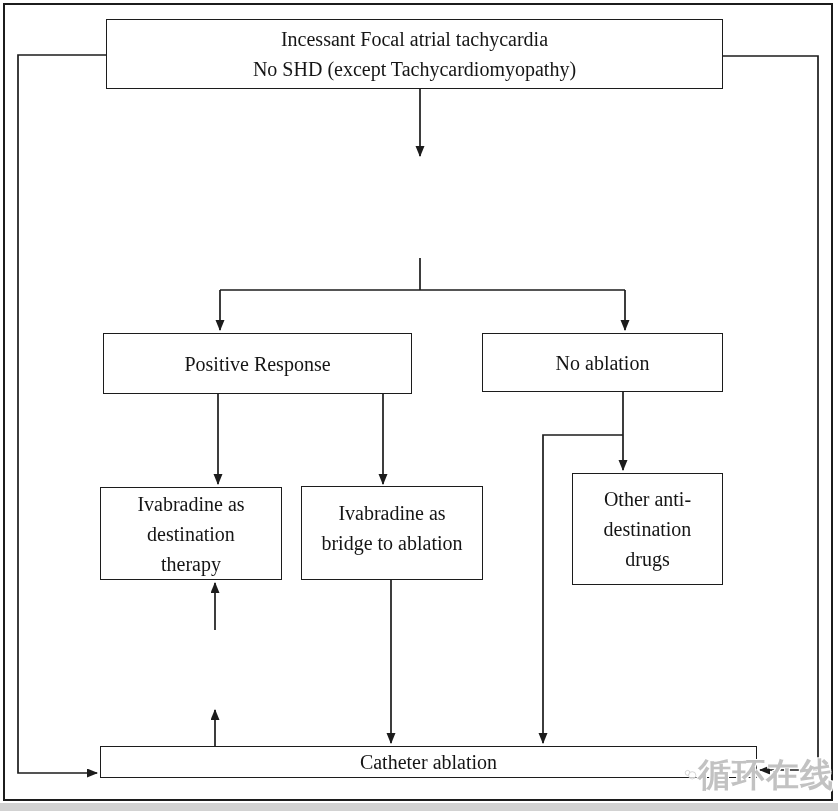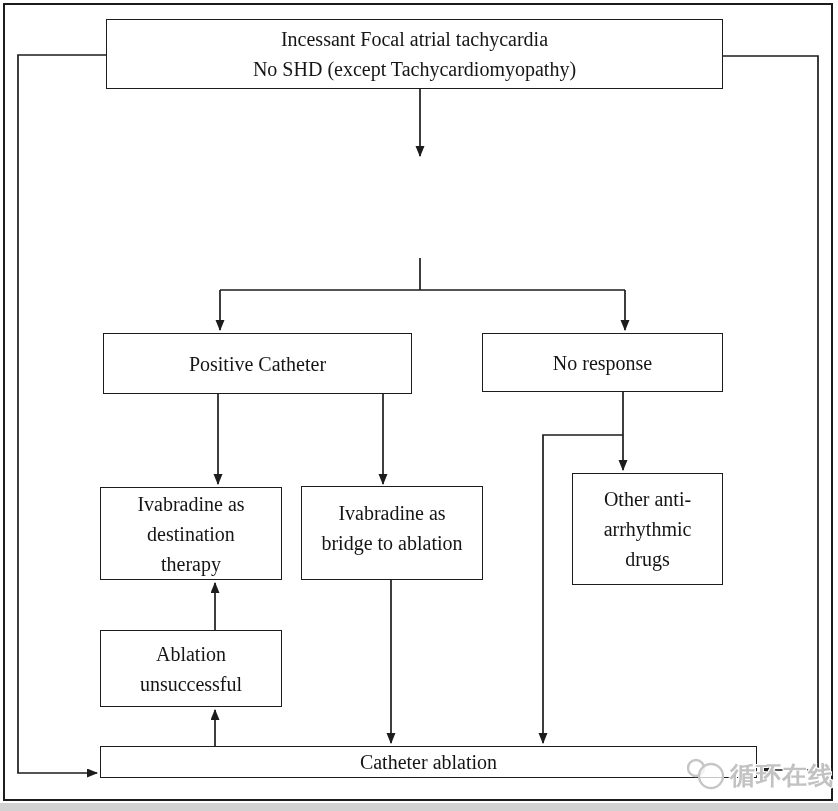--- a/index.html
+++ b/index.html
@@ -55,21 +55,21 @@
     left: 684px;
     top: 750px;
     width: 150px;
     height: 50px;
     display: flex;
     align-items: center;
     z-index: 5;
   }
   .watermark-text {
     font-family: "DejaVu Sans", "Liberation Sans", sans-serif;
-    font-size: 25px;
+    font-size: 33px;
     font-weight: bold;
     letter-spacing: 1px;
     color: #c2c2c2;
     text-shadow:
       1px 1px 0 #ffffff,
       -1px -1px 0 #ffffff,
       1px -1px 0 #ffffff,
       -1px 1px 0 #ffffff;
     white-space: nowrap;
     text-align: center;
@@ -121,37 +121,35 @@
       <path d="M106,55 H18 V773 H97" marker-end="url(#ah)"></path>
 
       <path d="M723,56 H818 V770 H760" marker-end="url(#ah)"></path>
     </g>
   </svg>
 
   <div class="node" style="left:106px; top:19px; width:617px; height:70px;">Incessant Focal atrial tachycardia
 No SHD (except Tachycardiomyopathy)</div>
 
 
-  <div class="node" style="left:103px; top:333px; width:309px; height:61px;">Positive Catheter</div>
+  <div class="node" style="left:103px; top:333px; width:309px; height:61px;">Positive Response</div>
 
-  <div class="node" style="left:482px; top:333px; width:241px; height:59px;">No response</div>
+  <div class="node" style="left:482px; top:333px; width:241px; height:59px;">No ablation</div>
 
   <div class="node" style="left:100px; top:487px; width:182px; height:93px;">Ivabradine as
 destination
 therapy</div>
 
   <div class="node top-pad" style="left:301px; top:486px; width:182px; height:94px;">Ivabradine as
 bridge to ablation</div>
 
   <div class="node" style="left:572px; top:473px; width:151px; height:112px;">Other anti-
-arrhythmic
+destination
 drugs</div>
 
-  <div class="node" style="left:100px; top:630px; width:182px; height:77px;">Ablation
-unsuccessful</div>
 
   <div class="node" style="left:100px; top:746px; width:657px; height:32px;">Catheter ablation</div>
 
   <div class="watermark">
     <svg width="46" height="40" viewBox="0 0 46 40">
       <circle cx="12" cy="13" r="8" fill="#ffffff" fill-opacity="0.75" stroke="#c6c6c6" stroke-width="2.4"></circle>
       <circle cx="27" cy="21" r="12" fill="#ffffff" fill-opacity="0.75" stroke="#c6c6c6" stroke-width="2.4"></circle>
     </svg>
     <span class="watermark-text">循环在线</span>
   </div>

